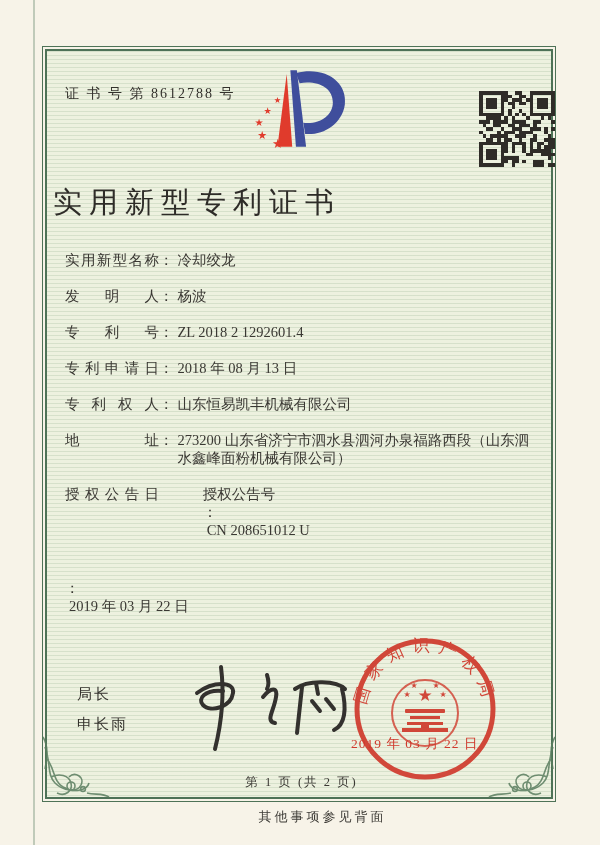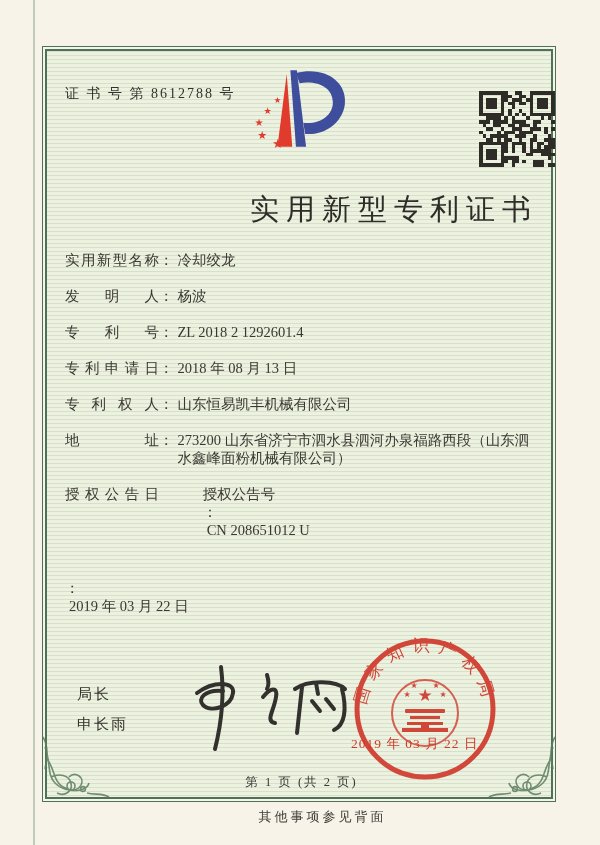--- a/index.html
+++ b/index.html
@@ -11,21 +11,21 @@
     border:1px solid #4e7257;padding:2px;}
   .inner{position:relative;width:100%;height:100%;box-sizing:border-box;border:2px solid #4e7257;
     background-color:#edf1df;
     background-image:repeating-linear-gradient(180deg,rgba(122,158,120,.20) 0px,rgba(122,158,120,.20) 1px,rgba(0,0,0,0) 1px,rgba(0,0,0,0) 4px);}
   .inner > *{position:absolute;}
   .cert-no{left:18px;top:34px;font-size:14px;letter-spacing:2px;color:#33312c;}
   .logo{left:188px;top:6px;width:120px;height:104px;}
   .qr{left:432px;top:40px;width:76px;height:76px;display:grid;grid-template-columns:repeat(21,1fr);grid-auto-rows:1fr;}
   .qr div{background:transparent;}
   .qr div.on{background:#2f2c28;}
-  .title{left:0;right:0;top:126px;margin:13px;text-align:right;font-size:29px;font-weight:500;
+  .title{left:0;right:0;top:126px;margin:6px;text-align:left;font-size:29px;font-weight:500;
     letter-spacing:7px;color:#2e2c28;}
   .fields{left:18px;right:14px;top:200px;}
   .field{display:flex;font-size:14.5px;line-height:18px;margin-bottom:18px;color:#3a3833;}
   .flabel{display:inline-block;width:94px;text-align:justify;text-align-last:justify;flex:0 0 94px;}
   .fcolon{flex:0 0 auto;}
   .fvalue{flex:1;padding-left:4px;}
   .grant{display:flex;font-size:14.5px;line-height:18px;color:#3a3833;}
   .grant .pair{display:flex;flex-direction:column;}
   .grant .pair+.pair{margin-left:14px;}
   .body{left:18px;right:18px;top:452px;font-size:13.5px;line-height:22px;text-align:justify;color:#46443f;}

